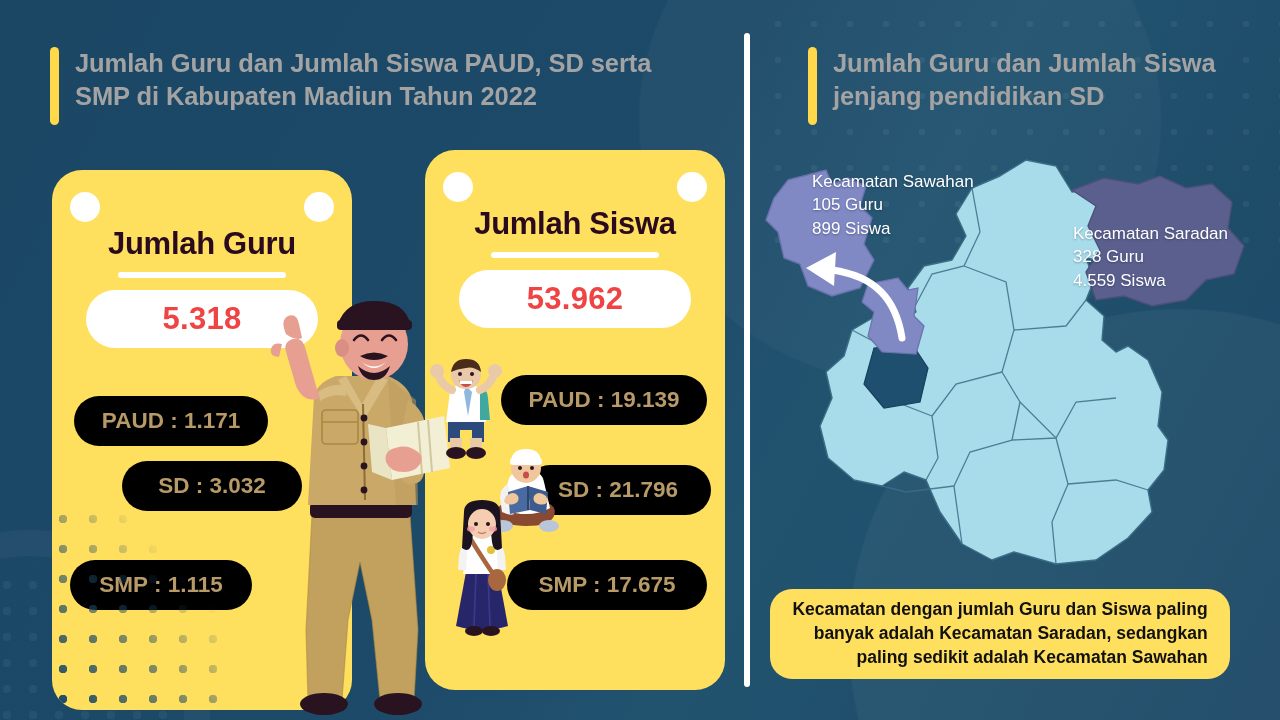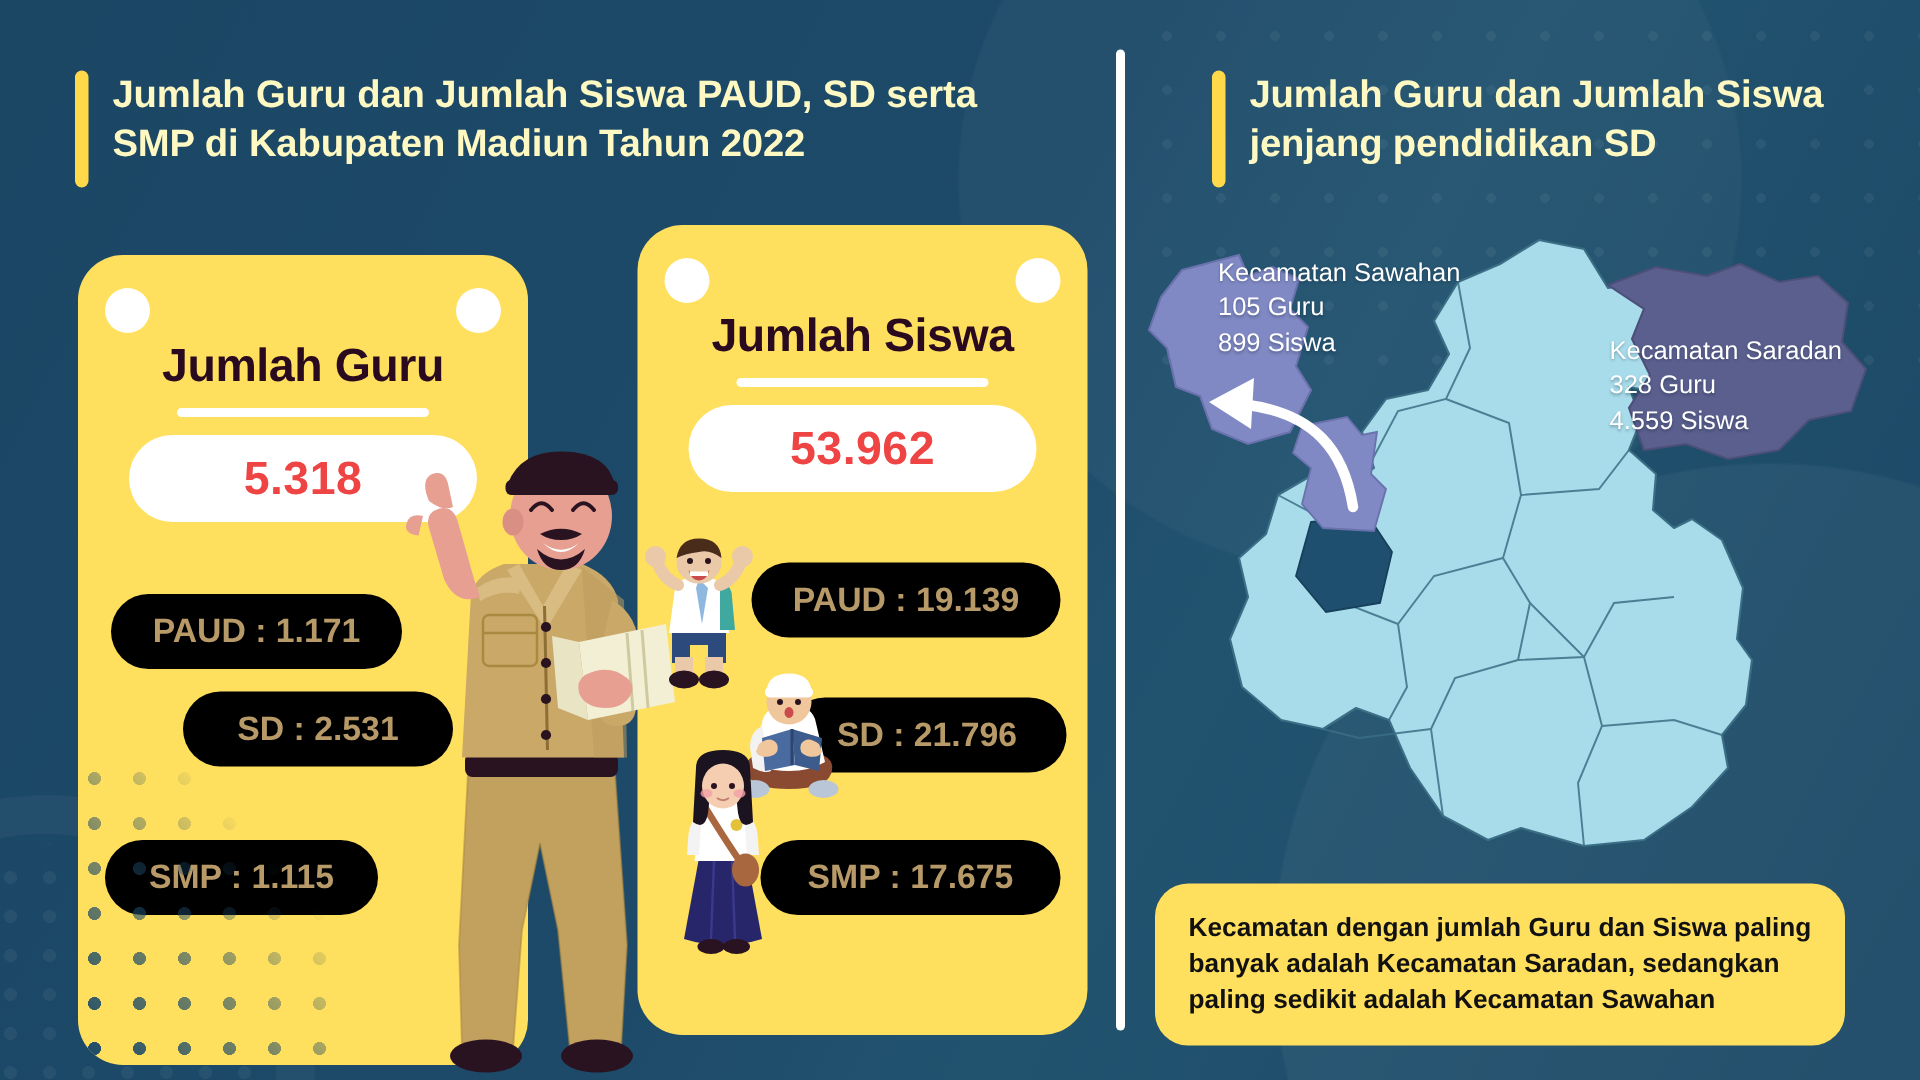--- a/index.html
+++ b/index.html
@@ -41,21 +41,21 @@
     width: 360px; height: 360px; border-radius: 50%;
     border: 26px solid rgba(255,255,255,0.035);
   }
 
   
   .title-block { position: absolute; display: flex; gap: 16px; }
   .title-bar {
     width: 9px; border-radius: 5px; background: #ffd94a; flex: 0 0 9px;
   }
   .title-text {
-    color: #fef9c3;
+    color: #a3a3a3;
     font-weight: bold;
     font-size: 25.5px;
     line-height: 1.30;
     letter-spacing: -0.1px;
     white-space: pre-line;
   }
   #title-left  { left: 50px; top: 47px; width: 660px; height: 78px; }
   #title-right { left: 808px; top: 47px; width: 470px; height: 78px; }
 
   
@@ -147,25 +147,25 @@
     font-size: 17px; line-height: 1.38;
     white-space: pre-line;
     text-shadow: 0 1px 2px rgba(10,30,45,0.35);
   }
   #map-label-sawahan { left: 812px; top: 170px; width: 230px; }
   #map-label-saradan { left: 1073px; top: 222px; width: 210px; }
 
   
   #note-box {
     position: absolute; left: 770px; top: 589px;
-    width: 460px; height: 108px;
+    width: 460px; height: 90px;
     background: #ffdf5e;
     border-radius: 22px;
     display: flex; align-items: center; justify-content: center;
-    text-align: left;
+    text-align: right;
     padding: 16px 14px;
   }
   #note-text {
     font-size: 17.5px; font-weight: bold; color: #111111;
     line-height: 1.36; white-space: pre-line;
   }
 </style>
 </head>
 <body>
 
@@ -191,21 +191,21 @@
   <div class="divider"></div>
 
   <div class="stat-card" id="card-guru">
     <div class="card-dot left"></div>
     <div class="card-dot right"></div>
     <div class="card-title">Jumlah Guru</div>
     <div class="card-rule"></div>
     <div class="big-value">5.318</div>
 
     <div class="pill" id="guru-pill-0">PAUD : 1.171</div>
-    <div class="pill" id="guru-pill-1">SD : 2.531</div>
+    <div class="pill" id="guru-pill-1">SD : 3.032</div>
     <div class="pill" id="guru-pill-2">SMP : 1.115</div>
 
     <div class="confetti"></div>
   </div>
 
   <div class="stat-card" id="card-siswa">
     <div class="card-dot left"></div>
     <div class="card-dot right"></div>
     <div class="card-title">Jumlah Siswa</div>
     <div class="card-rule"></div>

